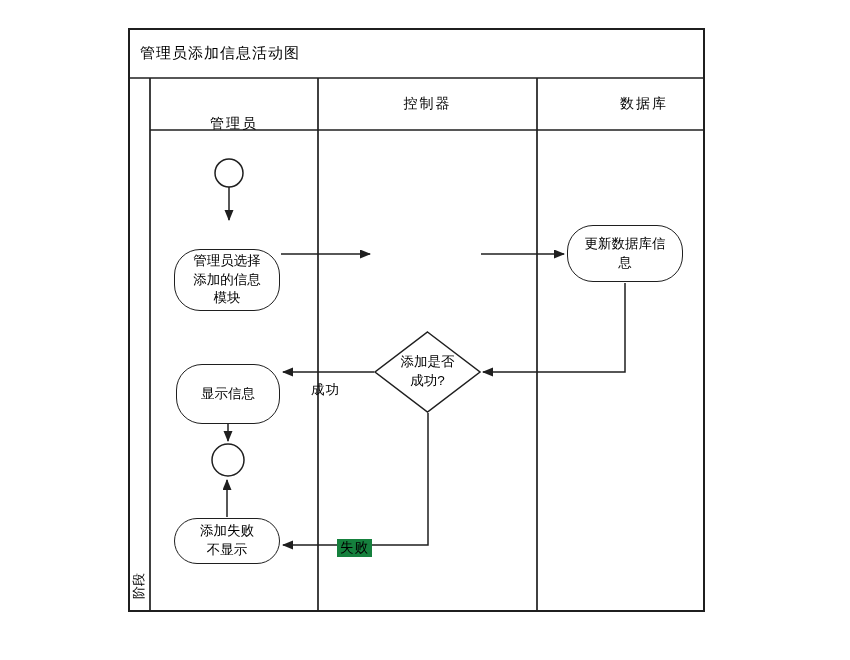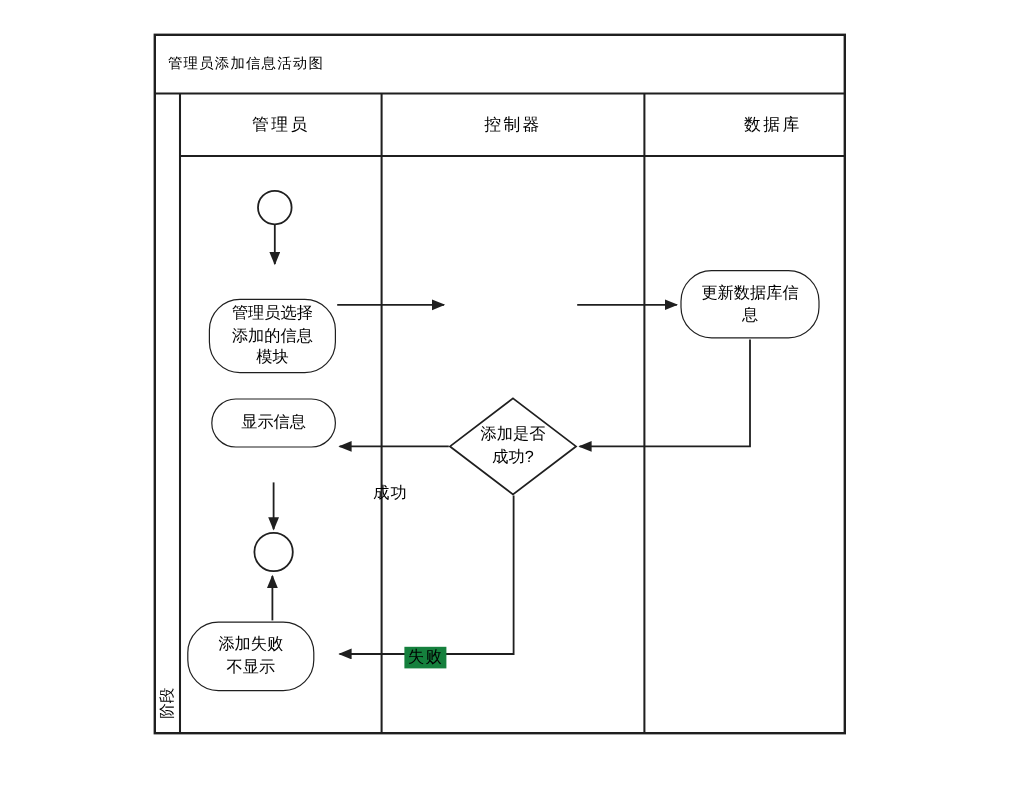--- a/index.html
+++ b/index.html
@@ -22,33 +22,33 @@
     top: 0;
   }
   .abs { position: absolute; }
   .diagram-title {
     left: 140px;
     top: 28px;
     width: 420px;
     height: 50px;
     display: flex;
     align-items: center;
-    font-size: 12px;
+    font-size: 15px;
     letter-spacing: 1px;
   }
   .lane-header {
     top: 78px;
     height: 52px;
     display: flex;
     align-items: center;
     justify-content: center;
     font-size: 14px;
     letter-spacing: 2px;
   }
-  .lane-header.admin { left: 150px; width: 168px; }
+  .lane-header.admin { left: 150px; width: 168px; margin-top: 20px; }
   .lane-header.controller { left: 318px; width: 219px; }
   .lane-header.database { left: 560px; width: 168px; }
   .phase-label {
     left: 119px;
     top: 576px;
     width: 40px;
     height: 20px;
     display: flex;
     align-items: center;
     justify-content: center;
@@ -64,40 +64,40 @@
     justify-content: center;
     text-align: center;
     white-space: pre-line;
     font-size: 13.5px;
     line-height: 1.38;
     box-sizing: border-box;
   }
   .box-select { left: 174px; top: 223px; width: 106px; height: 62px; margin-top: 26px; }
   .box-analyze { left: 373px; top: 226px; width: 107px; height: 56px; }
   .box-update { left: 567px; top: 225px; width: 116px; height: 57px; }
-  .box-show { left: 176px; top: 332px; width: 104px; height: 41px; }
-  .box-fail { left: 156px; top: 518px; width: 106px; height: 58px; }
+  .box-show { left: 176px; top: 364px; width: 104px; height: 60px; }
+  .box-fail { left: 174px; top: 518px; width: 106px; height: 46px; }
   .decision-label {
     left: 375px;
     top: 332px;
     width: 105px;
     height: 80px;
     display: flex;
     align-items: center;
     justify-content: center;
     text-align: center;
     white-space: pre-line;
     font-size: 13.5px;
     line-height: 1.38;
   }
   .edge-label {
     font-size: 13.5px;
     letter-spacing: 1px;
   }
-  .edge-label.success { left: 311px; top: 402px; }
+  .edge-label.success { left: 311px; top: 381px; }
   .edge-label.fail {
     left: 337px;
     top: 539px;
     background: #15803d;
     padding: 0 3px;
   }
 </style>
 </head>
 <body>
 

